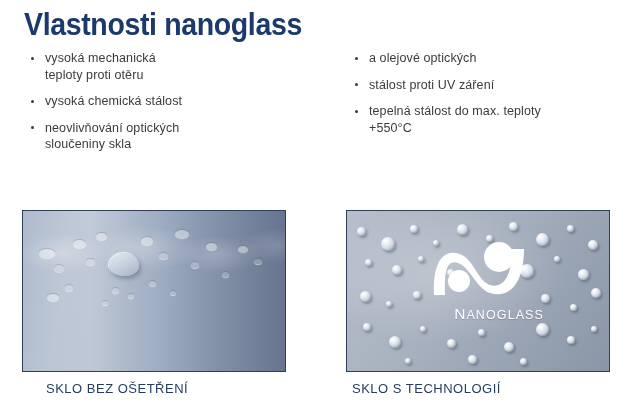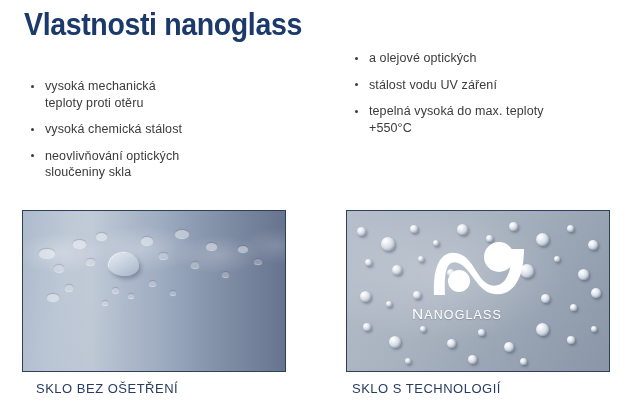--- a/index.html
+++ b/index.html
@@ -42,21 +42,21 @@
     position: absolute;
     top: 50px;
     left: 0;
     width: 637px;
     height: 120px;
   }
   .col {
     position: absolute;
     top: 0;
   }
-  .col-left  { left: 28px;  width: 300px; margin-top: 28px; }
+  .col-left  { left: 28px;  width: 300px; }
   .col-right { left: 352px; width: 280px; }
 
   .bullet {
     position: relative;
     padding-left: 17px;
     margin-bottom: 10px;
     font-size: 12.5px;
     line-height: 16.5px;
     color: #3b3b3b;
     letter-spacing: 0.1px;
@@ -155,40 +155,40 @@
     position: absolute;
     left: 50%;
     top: 44%;
     transform: translate(-50%, -50%);
     width: 132px;
     height: 96px;
     pointer-events: none;
   }
   .logo svg { display: block; width: 132px; height: 74px; }
   .logo-word {
-    text-align: left;
+    text-align: right;
     color: #ffffff;
     font-size: 12.5px;
     font-weight: normal;
     letter-spacing: 1.1px;
     margin-top: -2px;
     text-shadow: 0 1px 1px rgba(70,80,100,0.35);
   }
   .logo-word .cap { font-size: 15.5px; }
 
   
   .caption {
     position: absolute;
     top: 381px;
     font-size: 13px;
     color: #273c63;
     letter-spacing: 0.5px;
     white-space: nowrap;
   }
-  .caption-left  { left: 36px; }
+  .caption-left  { left: 46px; }
   .caption-right { left: 352px; }
 </style>
 </head>
 <body>
 
 <div class="page">
 
   <div class="title">Vlastnosti nanoglass</div>
 
   <div class="bullets">
@@ -205,24 +205,24 @@
         <span class="ln">neovlivňování optických</span>
         <span class="ln">sloučeniny skla</span>
       </div>
     </div>
 
     <div class="col col-right">
       <div class="bullet">
         <span class="ln">a olejové optických</span>
       </div>
       <div class="bullet">
-        <span class="ln">stálost vodu UV záření</span>
-      </div>
-      <div class="bullet">
-        <span class="ln">tepelná vysoká do max. teploty</span>
+        <span class="ln">stálost proti UV záření</span>
+      </div>
+      <div class="bullet">
+        <span class="ln">tepelná stálost do max. teploty</span>
         <span class="ln">+550°C</span>
       </div>
     </div>
 
   </div>
 
   <div class="photo photo-left">
     <div class="glass-plain">
       <div class="blobband"></div>
       <div class="bigdrop"></div>

